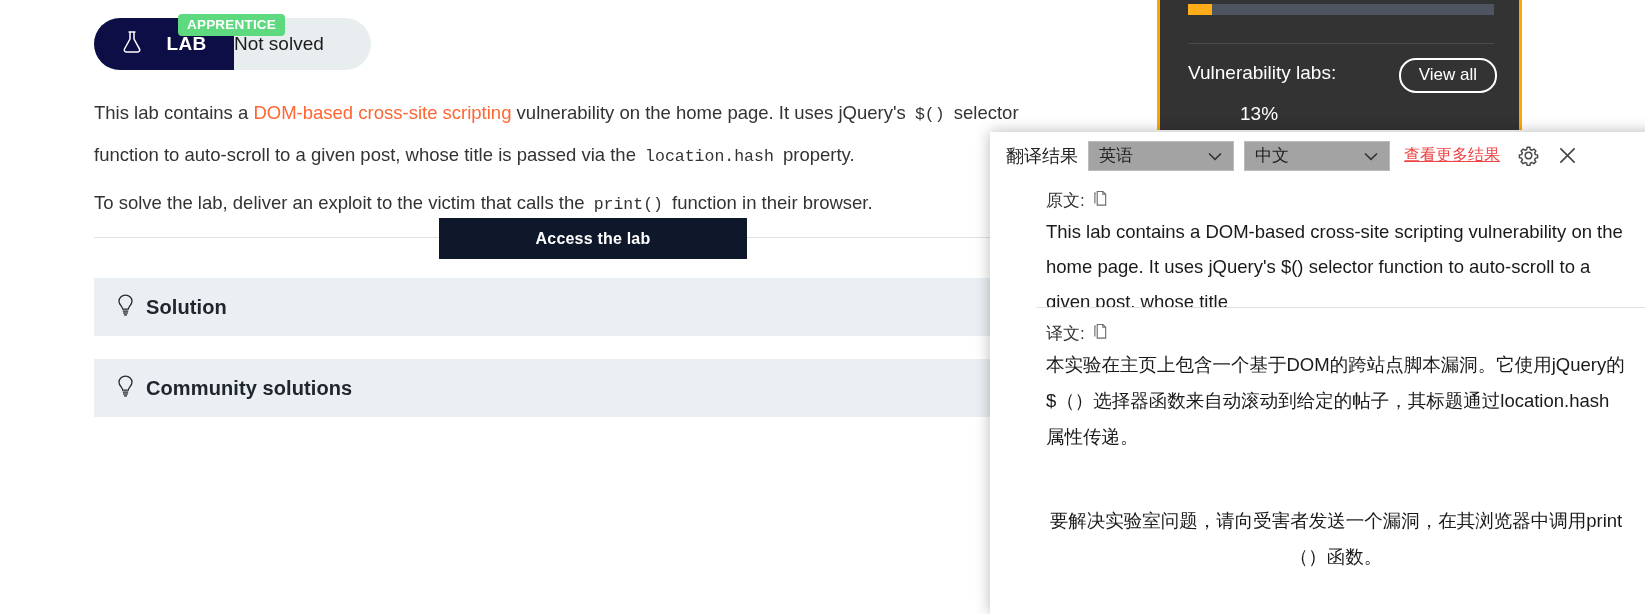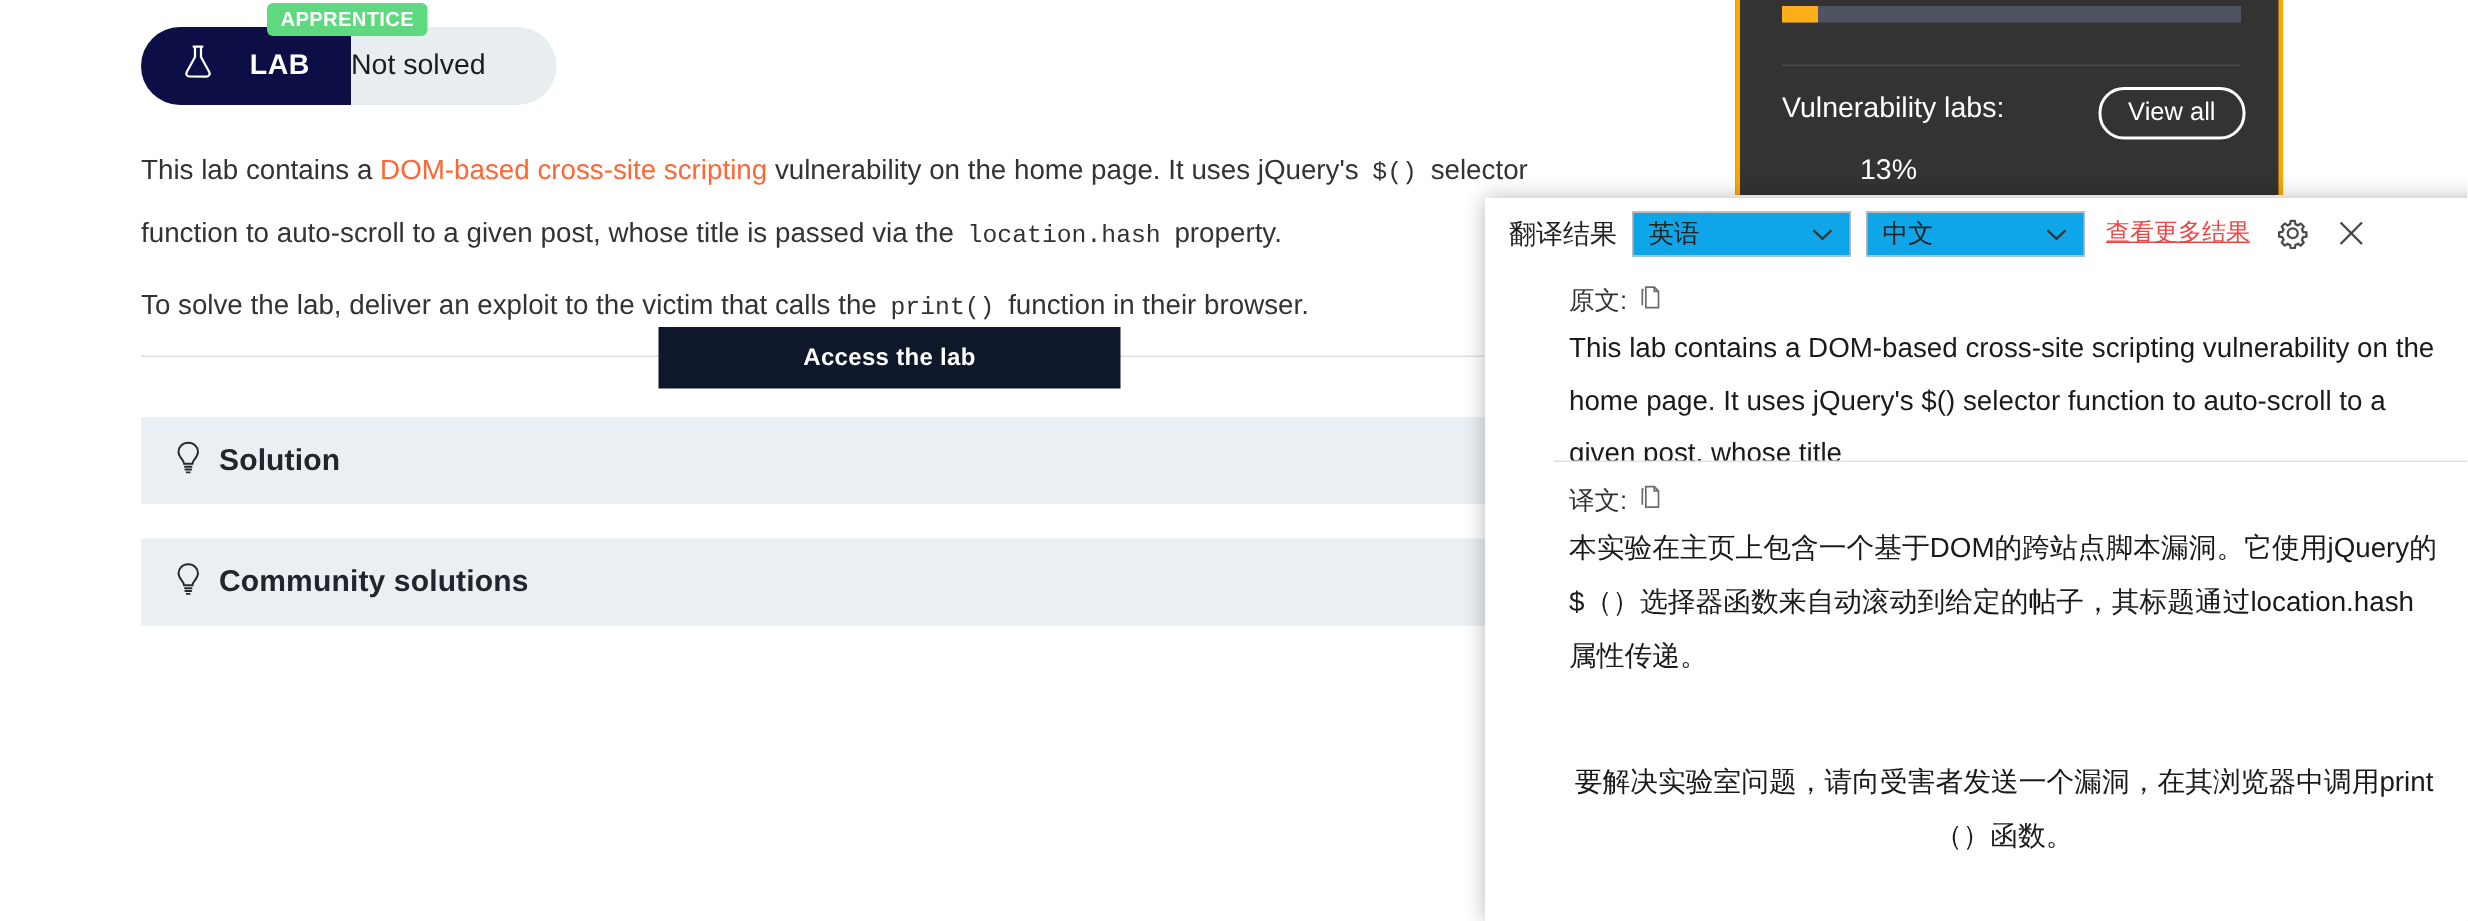--- a/index.html
+++ b/index.html
@@ -52,21 +52,21 @@
     flex: 1;
     display: flex;
     align-items: center;
     color: #1c1c1c;
     font-size: 19px;
   }
 
   .apprentice-badge {
     position: absolute;
     left: 178px;
-    top: 2px;
+    top: 14px;
     background: #5fd980;
     color: #ffffff;
     font-size: 13.5px;
     font-weight: bold;
     letter-spacing: 0.2px;
     padding: 3px 9px 4px 9px;
     border-radius: 4px;
     z-index: 5;
   }
 
@@ -225,21 +225,21 @@
   .tp-title {
     font-size: 18px;
     color: #222222;
     white-space: nowrap;
   }
   .tp-select {
     position: relative;
     width: 146px;
     height: 30px;
     border: 1px solid #b9bcc0;
-    background: #0ea5e9;
+    background: #a3a3a3;
     display: flex;
     align-items: center;
     padding-left: 10px;
     box-sizing: border-box;
     font-size: 17px;
     color: #222222;
     cursor: pointer;
   }
   .tp-select .chev {
     position: absolute;

